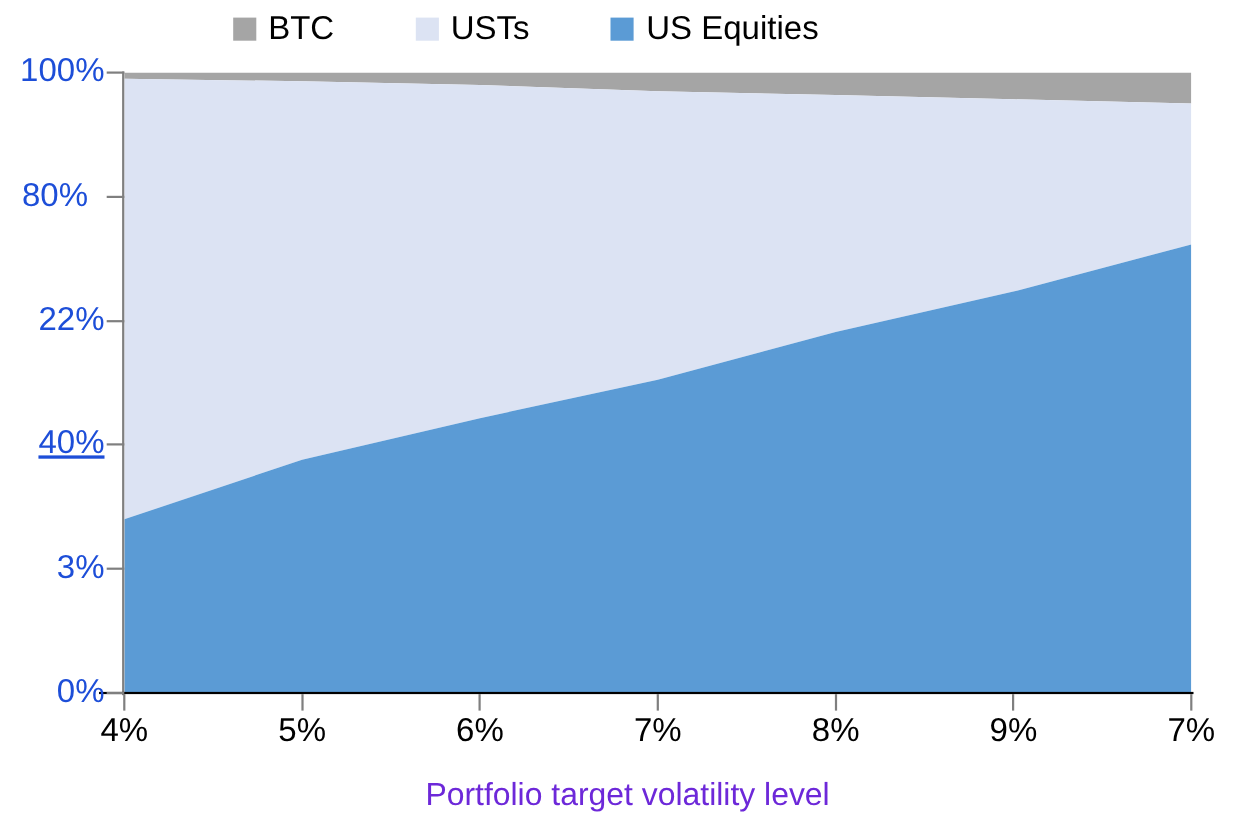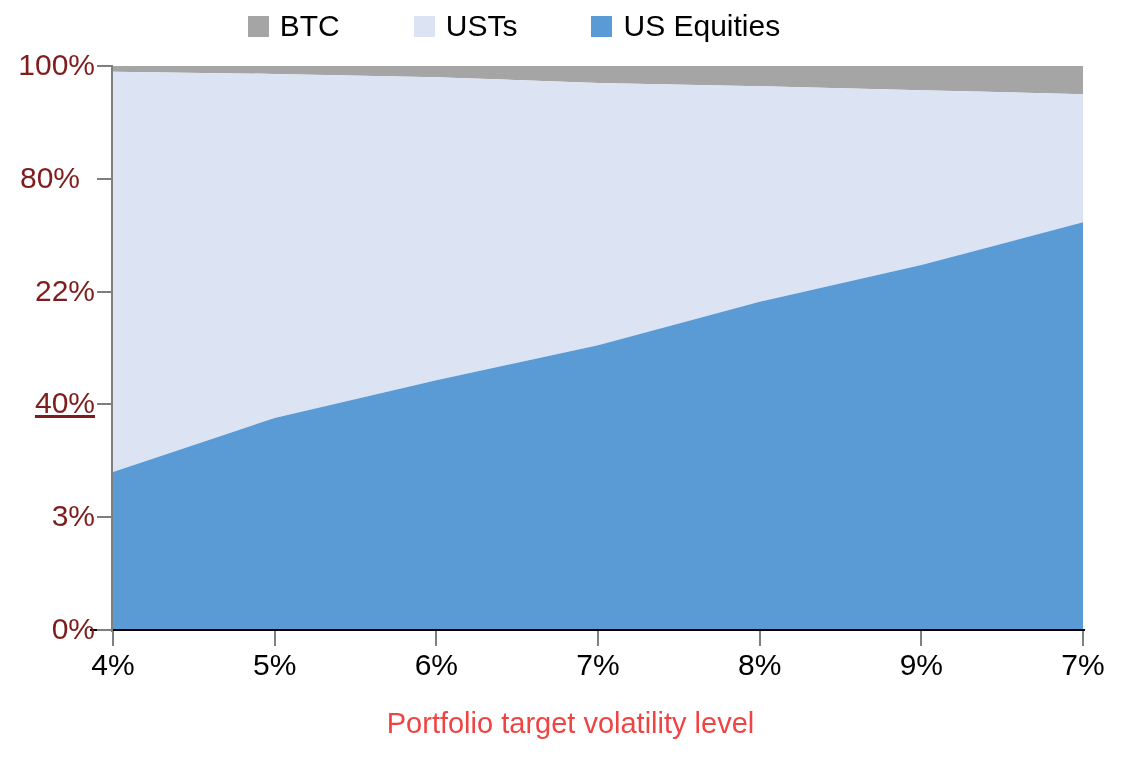--- a/index.html
+++ b/index.html
@@ -6,21 +6,21 @@
   body{
     width:1141px;height:763px;background:#ffffff;
     font-family:"Liberation Sans", sans-serif;
     color:#000000;overflow:hidden;position:relative;
   }
   #chart-root{position:absolute;inset:0;}
 
   
   #legend{
     position:absolute;left:0;top:8px;width:956px;height:36px;
-    display:flex;justify-content:center;align-items:center;gap:74px;padding-left:36px;
+    display:flex;justify-content:center;align-items:center;gap:74px;
   }
   .legend-item{display:flex;align-items:center;gap:11px;}
   .legend-swatch{width:21px;height:21px;display:block;}
   .legend-label{font-size:30px;line-height:30px;color:#000;white-space:nowrap;}
 
   
   #plot{
     position:absolute;left:113px;top:66px;width:970px;height:564px;
   }
   #plot svg{display:block;width:970px;height:564px;}
@@ -32,32 +32,32 @@
   #x-axis-line{
     position:absolute;left:90px;top:629px;width:995px;height:2px;background:#000000;
   }
 
   .y-tick{position:absolute;left:97px;width:16px;height:2px;background:#7f7f7f;}
   .x-tick{position:absolute;top:631px;width:2px;height:15px;background:#7f7f7f;}
 
   
   .y-label{
     position:absolute;right:0;width:90px;text-align:right;
-    font-size:30px;line-height:30px;color:#7f1d1d;
+    font-size:30px;line-height:30px;color:#1d4ed8;
   }
   #y-labels{position:absolute;left:0;top:0;width:95px;height:763px;}
 
   .x-label{
     position:absolute;top:650px;font-size:30px;line-height:30px;
     color:#000;text-align:center;transform:translateX(-50%);white-space:nowrap;
   }
 
   #x-title{
     position:absolute;left:0;top:706px;width:1141px;text-align:center;
-    font-size:29px;line-height:34px;color:#ef4444;
+    font-size:29px;line-height:34px;color:#6d28d9;
   }
 </style>
 </head>
 <body>
 
 <div id="chart-root">
 
   <div id="legend">
     <div class="legend-item">
       <span class="legend-swatch" style="background: rgb(165, 165, 165);"></span>

